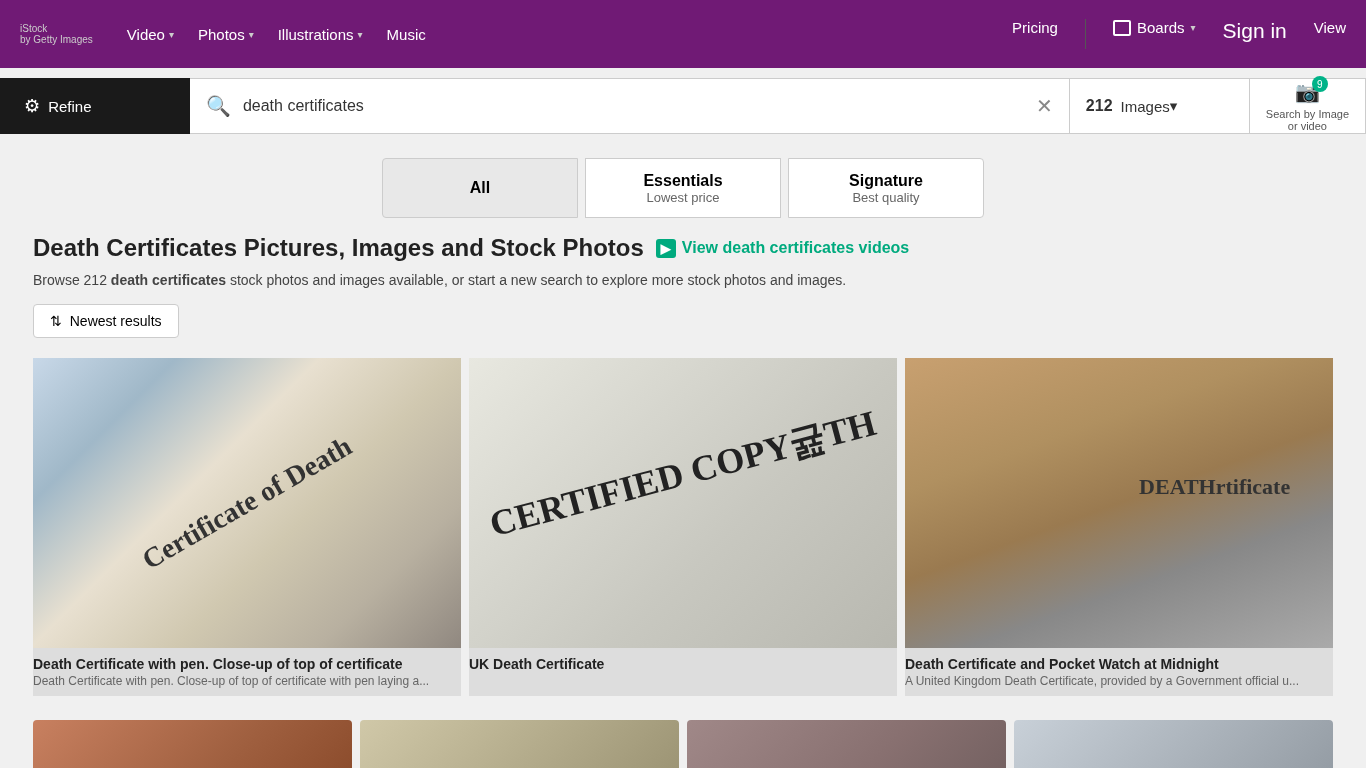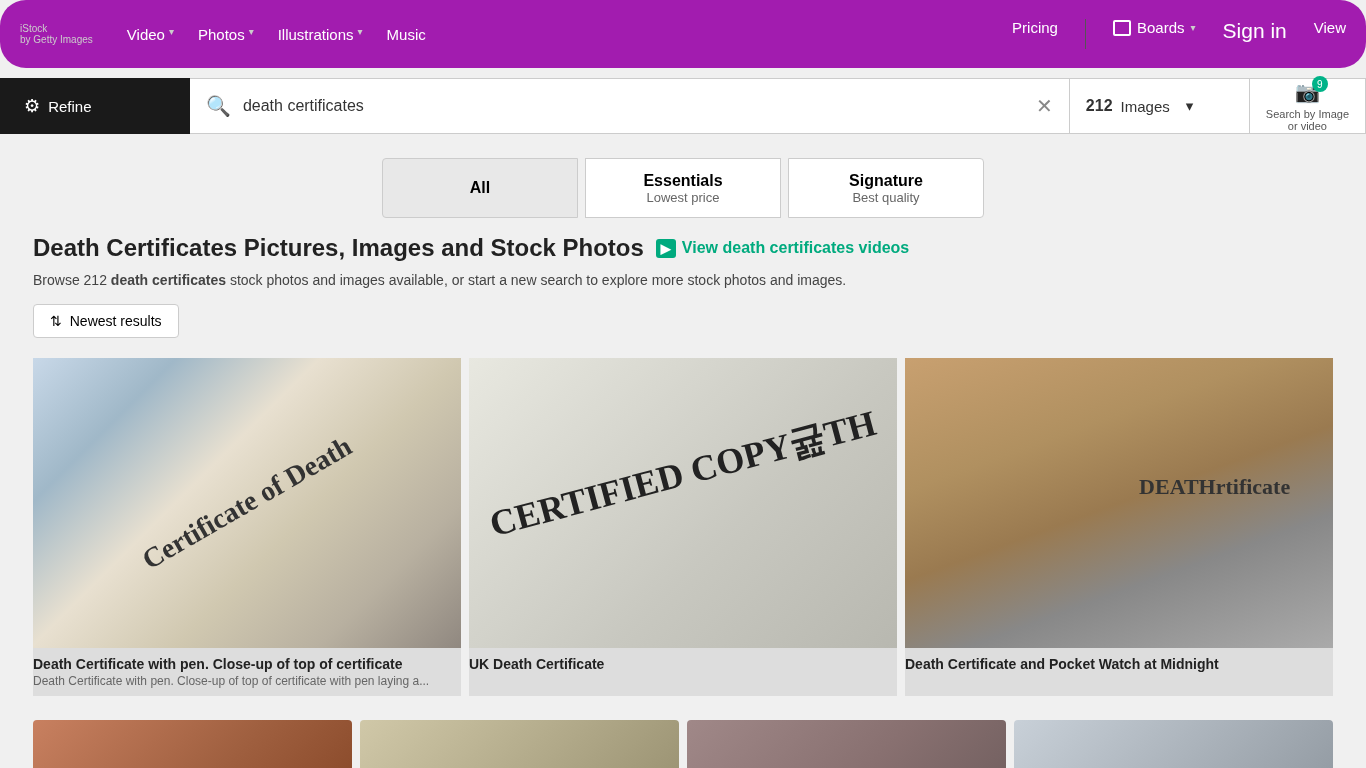--- a/index.html
+++ b/index.html
@@ -1,40 +1,40 @@
 <!DOCTYPE html>
 <html><head>
   <meta charset="utf-8">
   <style>
     * { margin: 0; padding: 0; box-sizing: border-box; }
     body { font-family: Arial, sans-serif; background: #f0f0f0; }
 
     
     nav {
-      background: #a21caf;
+      background: #701a75;
       height: 68px;
       display: flex;
       align-items: center;
       padding: 16px 20px;
       gap: 24px;
-      border-radius: 26px;
     }
     .nav-logo {
       color: white;
       font-size: 20px;
       font-weight: bold;
       line-height: 1.1;
       margin-right: 10px;
     }
     .nav-logo span { display: block; font-size: 10px; font-weight: normal; color: #ccc; }
     .nav-item {
       color: white;
       font-size: 15px;
       cursor: pointer;
       display: flex;
+      align-items: center;
       gap: 4px;
       text-decoration: none;
     }
     .nav-chevron { font-size: 10px; color: #ccc; }
     .nav-spacer { flex: 1; }
     .nav-right { display: flex; align-items: flex-start; gap: 27px; }
     .nav-pricing { color: white; font-size: 15px; cursor: pointer; }
     .nav-divider { width: 1px; height: 30px; background: #555; }
     .nav-boards {
       display: flex;
@@ -105,21 +105,21 @@
       gap: 8px;
       min-width: 180px;
     }
     .count-label { font-size: 16px; color: #333; font-weight: bold; }
     .images-dropdown {
       font-size: 15px;
       color: #333;
       cursor: pointer;
       display: flex;
       align-items: center;
-      gap: 16px;
+      gap: 0;
     }
     .search-by-image {
       background: white;
       height: 56px;
       border: 1px solid #ccc;
       border-left: none;
       display: flex;
       flex-direction: column;
       align-items: center;
       justify-content: center;
@@ -463,20 +463,21 @@
 
     <div class="image-card">
       <div class="img-placeholder img-cert2"></div>
       <div class="img-title">UK Death Certificate</div>
       <div class="img-desc"></div>
     </div>
 
     <div class="image-card">
       <div class="img-placeholder img-cert3"></div>
       <div class="img-title">Death Certificate and Pocket Watch at Midnight</div>
+      <div class="img-desc">A United Kingdom Death Certificate, provided by a Government official u...</div>
     </div>
 
   </div>
 
   
   <div class="bottom-grid">
     <div class="bottom-card">
       <div class="img-placeholder"></div>
     </div>
     <div class="bottom-card">

